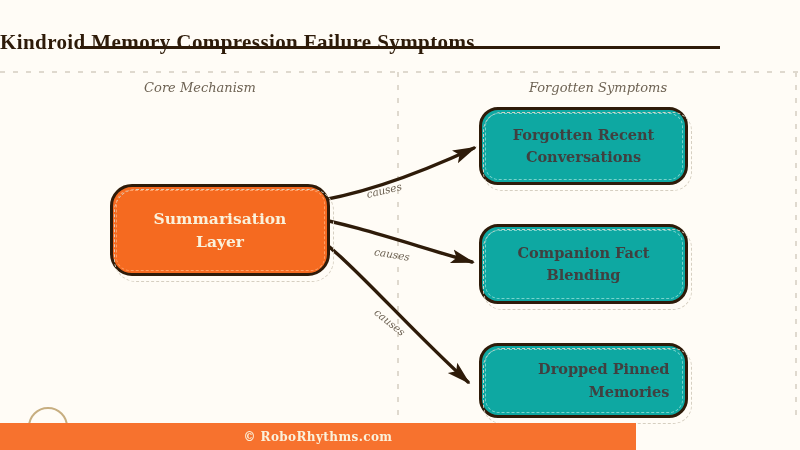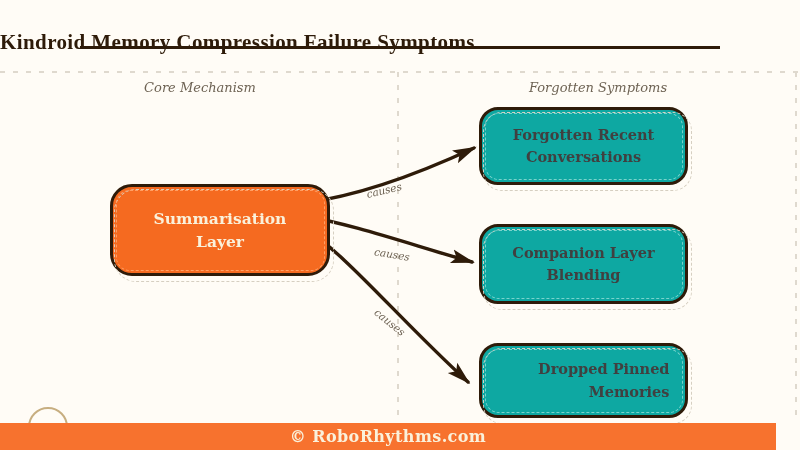--- a/index.html
+++ b/index.html
@@ -89,24 +89,24 @@
 
   
   .arc{
     position:absolute;left:28px;top:407px;width:40px;height:40px;
     border:2px solid var(--tan,#C7AE80);border-radius:50%;z-index:1;
     background:transparent;
   }
 
   
   .footer{
-    position:absolute;left:0;bottom:0;width:776px;height:27px;
+    position:absolute;left:0;bottom:0;width:636px;height:27px;
     background:var(--footer_bg,#F7722E);color:var(--cream,#FAF1DB);
     display:flex;align-items:center;justify-content:center;
-    font-weight:bold;font-size:16px;z-index:5;letter-spacing:.4px;
+    font-weight:bold;font-size:12px;z-index:5;letter-spacing:.4px;
   }
 </style>
 </head>
 <body>
 
 <div class="canvas">
 
   <h1 class="title">Kindroid Memory Compression Failure Symptoms</h1>
   <div class="title-rule"></div>
 
@@ -136,21 +136,21 @@
 
   <div class="node core">
     <span class="lbl">Summarisation Layer</span>
   </div>
 
   <div class="node symptom s1">
     <span class="lbl">Forgotten Recent Conversations</span>
   </div>
 
   <div class="node symptom s2">
-    <span class="lbl">Companion Layer Blending</span>
+    <span class="lbl">Companion Fact Blending</span>
   </div>
 
   <div class="node symptom s3">
     <span class="lbl">Dropped Pinned Memories</span>
   </div>
 
   <div class="arc"></div>
 
   <footer class="footer">
     <span>© RoboRhythms.com</span>

